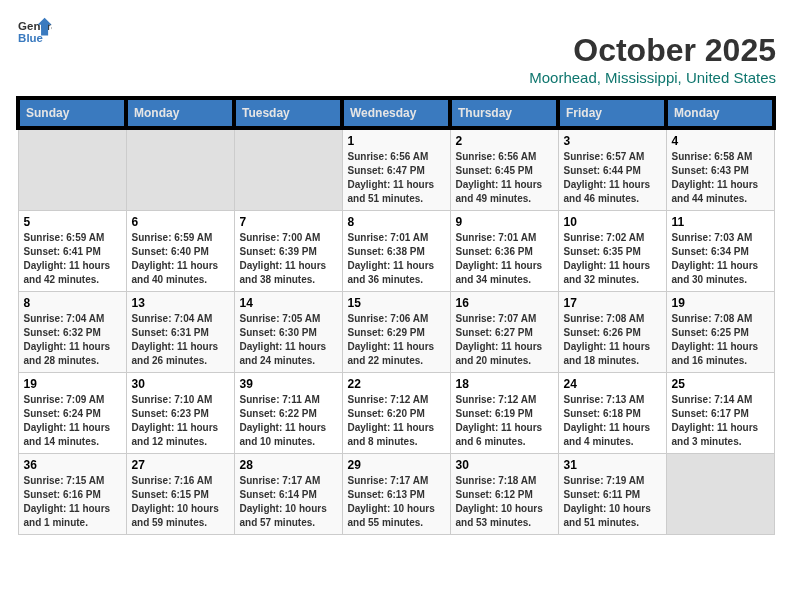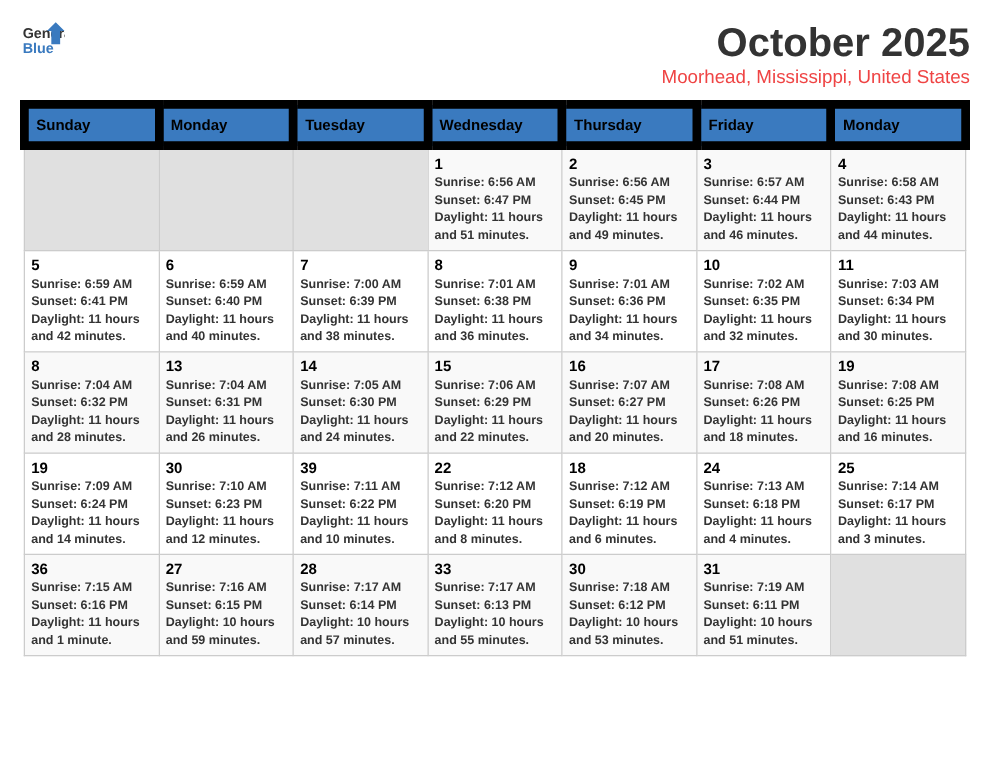--- a/index.html
+++ b/index.html
@@ -20,43 +20,44 @@
       display: flex;
       align-items: center;
       gap: 4px;
     }
     .logo-icon {
       width: 36px;
       height: 30px;
     }
     .title-block {
       text-align: right;
+      margin-top: 16px;
     }
     .month-title {
       font-size: 32px;
       font-weight: bold;
       color: #333;
     }
     .location {
       font-size: 15px;
-      color: #ef4444;
+      color: #0f766e;
     }
     table {
       width: 100%;
       border-collapse: collapse;
       font-size: 11px;
     }
     thead tr th {
       background-color: #3a7abf;
-      color: #000000;
+      color: #e5e5e5;
       text-align: left;
       padding: 6px 6px;
       font-size: 12px;
       font-weight: bold;
-      border: 7px solid #000000;
+      border: 4px solid #000000;
     }
     tbody tr td {
       border: 1px solid #ccc;
       vertical-align: top;
       padding: 4px 5px;
       width: calc(100% / 7);
       min-height: 80px;
       height: 80px;
       background: #fff;
     }
@@ -231,21 +232,21 @@
         </td>
         <td>
           <span class="day-number">27</span>
           <div class="day-info">Sunrise: 7:16 AM<br>Sunset: 6:15 PM<br>Daylight: 10 hours and 59 minutes.</div>
         </td>
         <td>
           <span class="day-number">28</span>
           <div class="day-info">Sunrise: 7:17 AM<br>Sunset: 6:14 PM<br>Daylight: 10 hours and 57 minutes.</div>
         </td>
         <td>
-          <span class="day-number">33</span>
+          <span class="day-number">29</span>
           <div class="day-info">Sunrise: 7:17 AM<br>Sunset: 6:13 PM<br>Daylight: 10 hours and 55 minutes.</div>
         </td>
         <td>
           <span class="day-number">30</span>
           <div class="day-info">Sunrise: 7:18 AM<br>Sunset: 6:12 PM<br>Daylight: 10 hours and 53 minutes.</div>
         </td>
         <td>
           <span class="day-number">31</span>
           <div class="day-info">Sunrise: 7:19 AM<br>Sunset: 6:11 PM<br>Daylight: 10 hours and 51 minutes.</div>
         </td>

